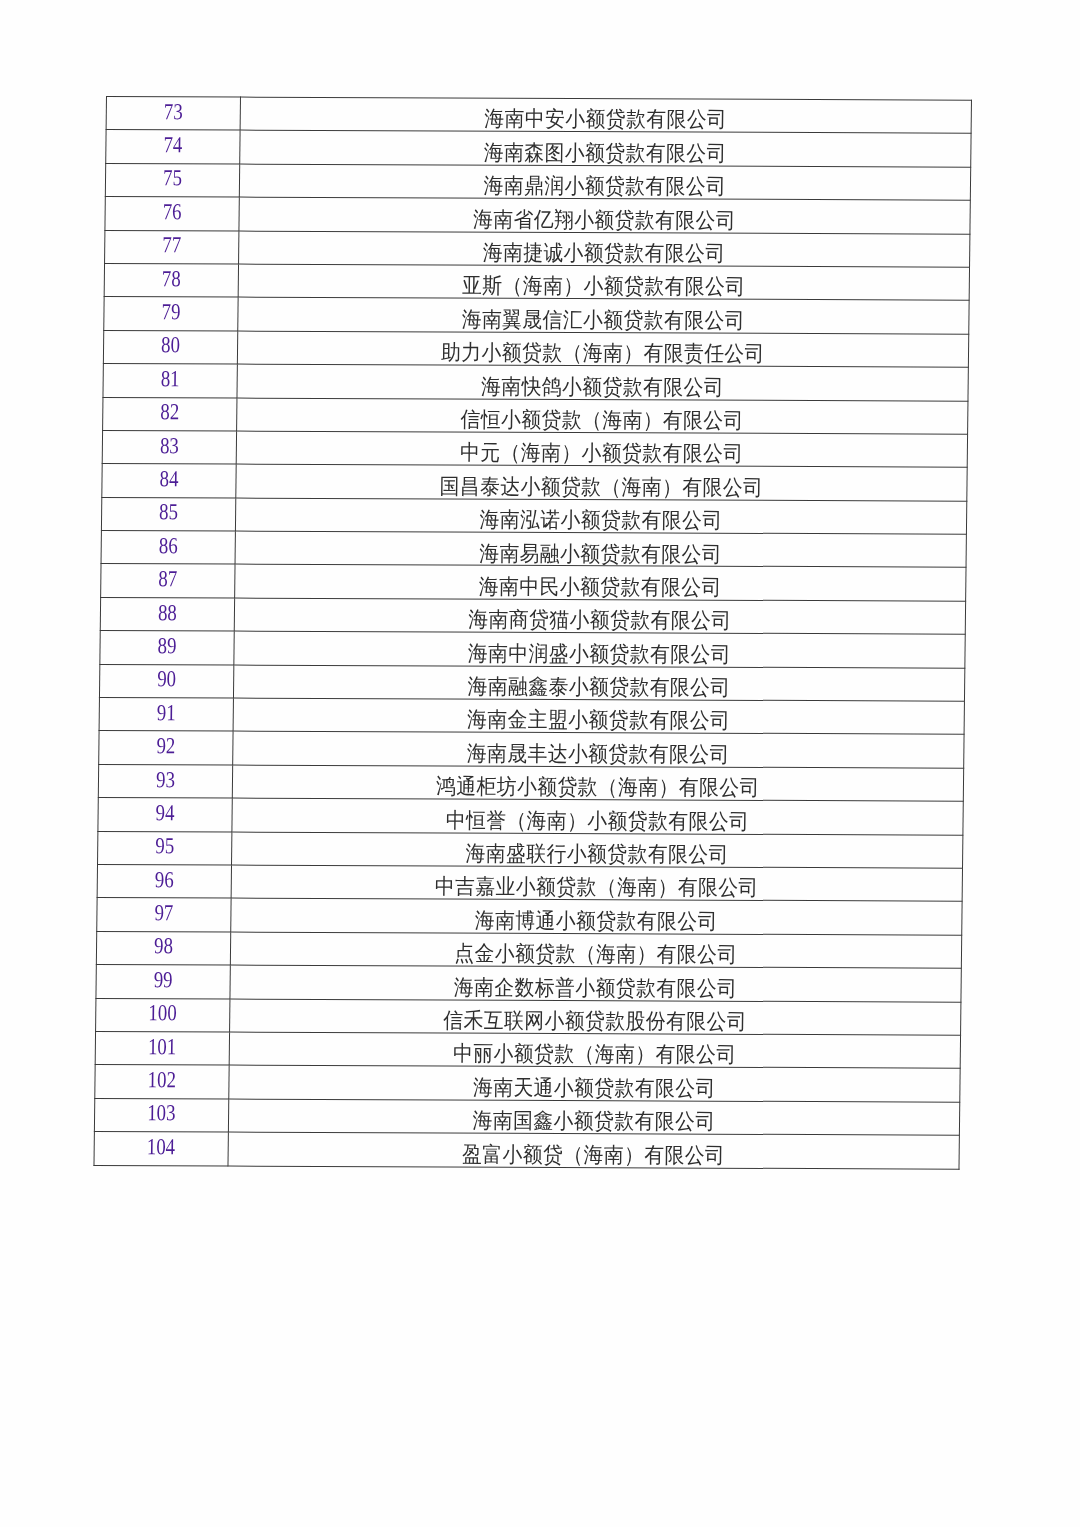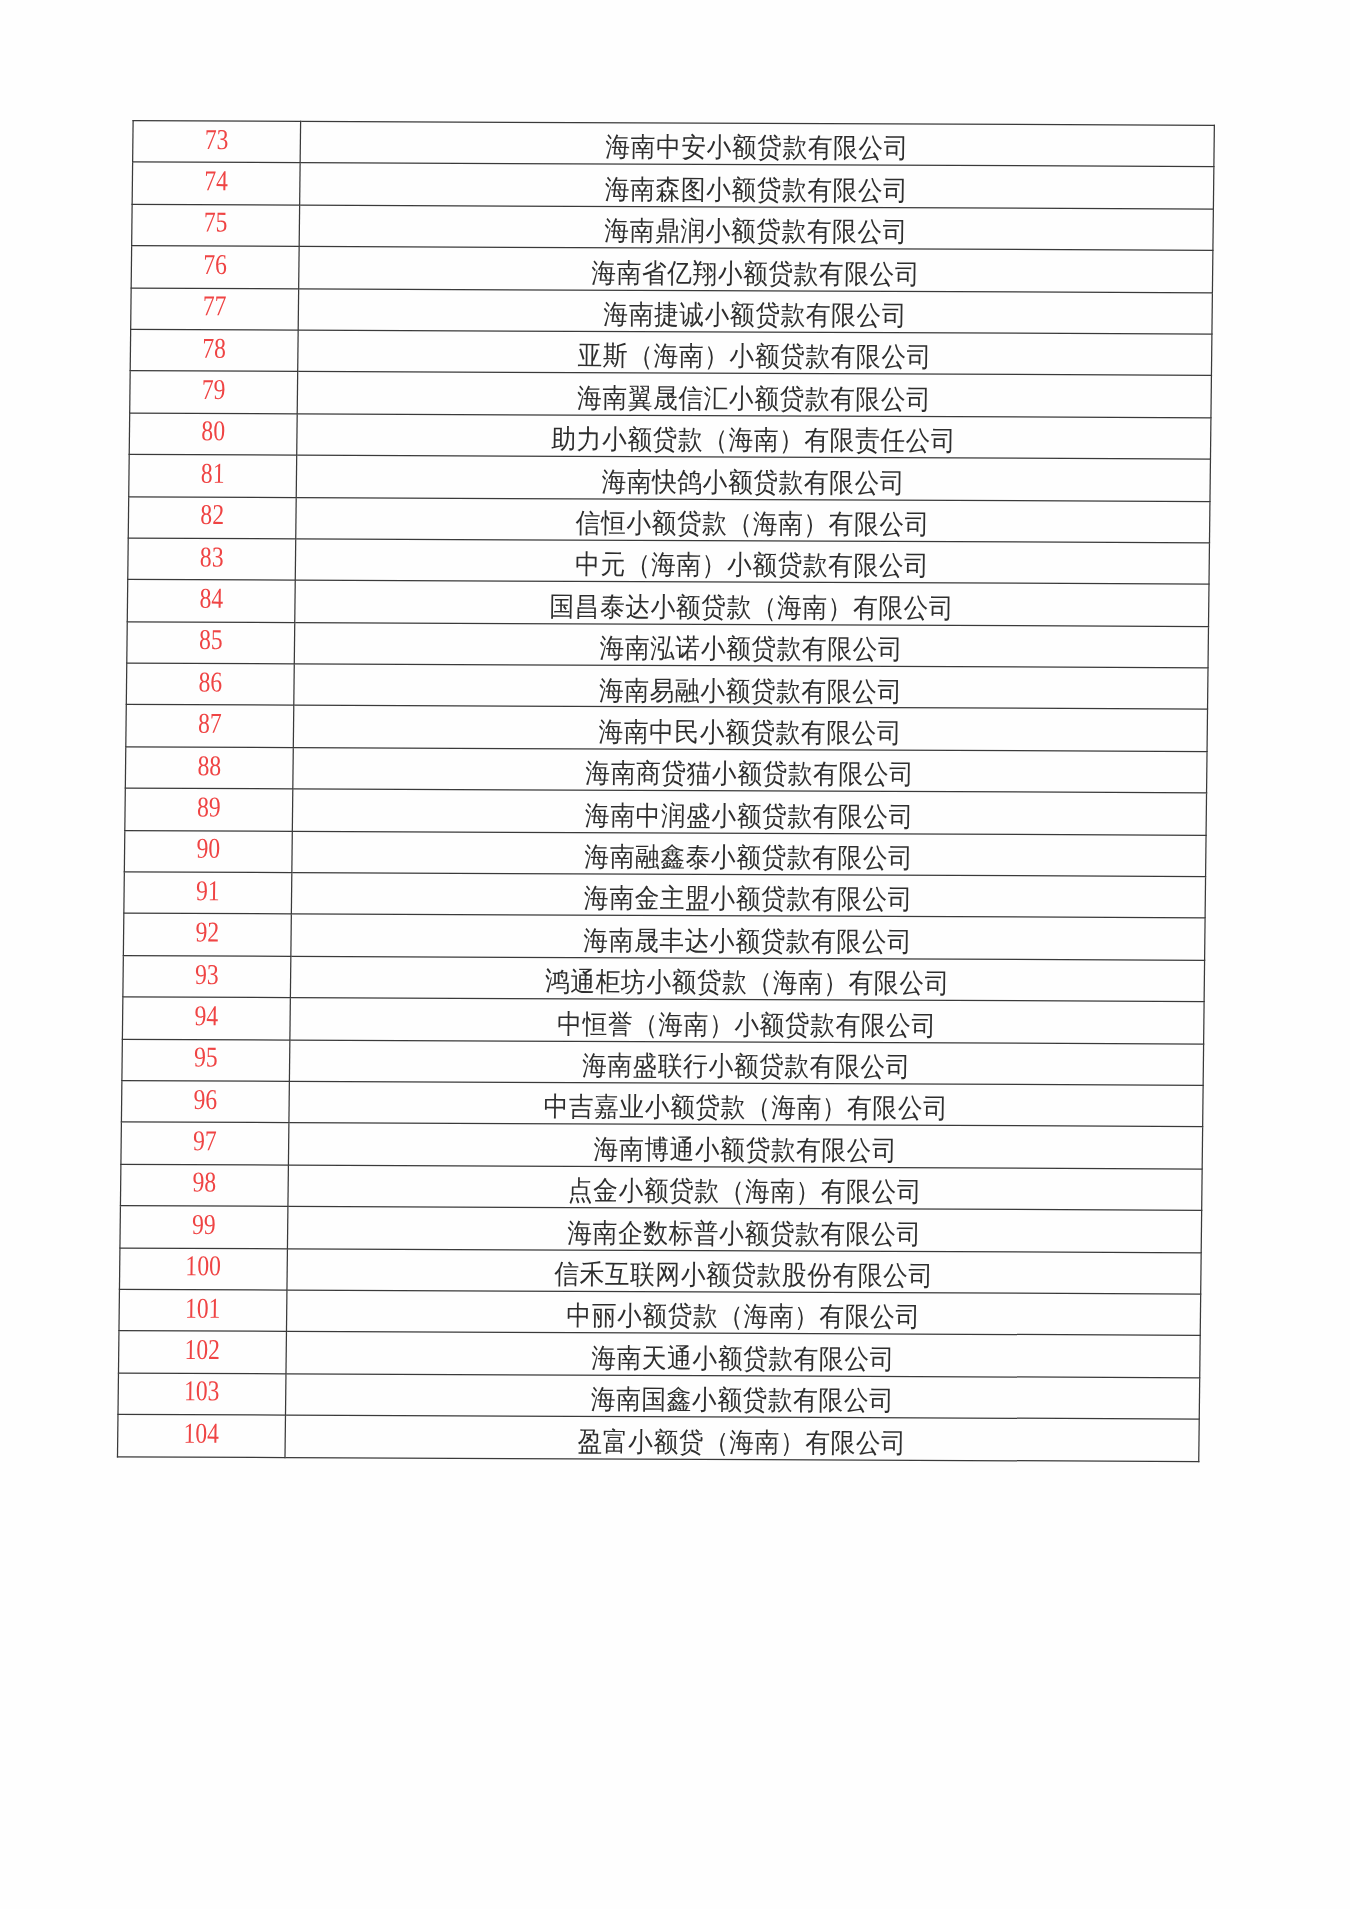--- a/index.html
+++ b/index.html
@@ -39,21 +39,21 @@
       height: 32.4px;
       padding: 0;
       vertical-align: middle;
       text-align: center;
       line-height: 1;
     }
     td.col-index {
       width: 133px;
       font-family: "Liberation Serif", "DejaVu Serif", serif;
       font-size: 23px;
-      color: #ef4444;
+      color: #4c1d95;
     }
     td.col-name {
       font-family: "DejaVu Serif", "Liberation Serif", serif;
       font-size: 21.5px;
       color: #2e2e2e;
       letter-spacing: 0.5px;
     }
     td.col-name span {
       display: inline-block;
       transform: scaleX(0.92) translateY(4px);

